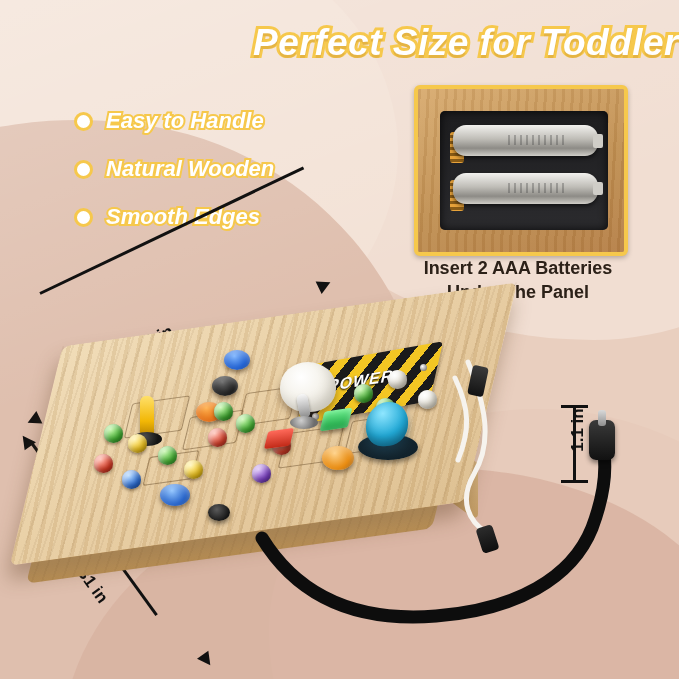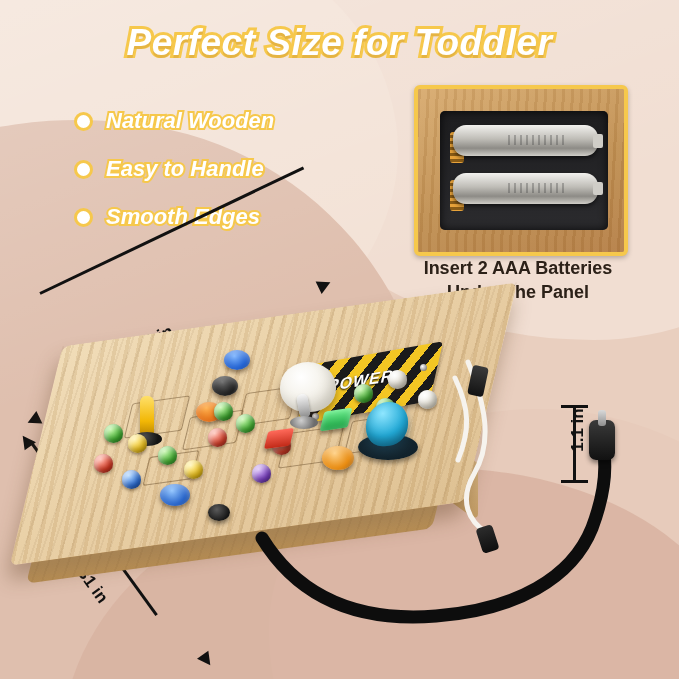--- a/index.html
+++ b/index.html
@@ -36,21 +36,21 @@
     background:#d8b3a1;border-radius:52% 48% 40% 60%/56% 44% 56% 44%;
     transform:rotate(-4deg);opacity:.85;
   }
   .bg-fade{
     position:absolute;inset:0;
     background:linear-gradient(160deg,rgba(255,255,255,.25),rgba(255,255,255,0) 45%);
   }
 
   
   .headline{
-    position:absolute;left:0;right:0;top:22px;text-align:center;
+    position:absolute;left:0;right:0;top:22px;text-align:right;
     font-size:37px;font-weight:bold;font-style:italic;
     letter-spacing:.5px;
     color:#fff;
     -webkit-text-stroke:6px #f6c84c;
     paint-order:stroke fill;
     text-shadow:0 3px 0 rgba(180,120,40,.25);
   }
 
   
   .bullets{position:absolute;left:74px;top:108px;}
@@ -248,25 +248,25 @@
   <div class="bg-blob-b"></div>
   <div class="bg-blob-d"></div>
   <div class="bg-blob-e"></div>
   <div class="bg-fade"></div>
 
   <div class="headline">Perfect Size for Toddler</div>
 
   <div class="bullets">
     <div class="bullet">
       <span class="dot"></span>
-      <span class="btxt">Natural Wooden</span>
+      <span class="btxt">Easy to Handle</span>
     </div>
     <div class="bullet">
       <span class="dot"></span>
-      <span class="btxt">Easy to Handle</span>
+      <span class="btxt">Natural Wooden</span>
     </div>
     <div class="bullet">
       <span class="dot"></span>
       <span class="btxt">Smooth Edges</span>
     </div>
   </div>
 
   <div class="batt-card">
     <div class="batt-wood"></div>
     <div class="batt-box">

